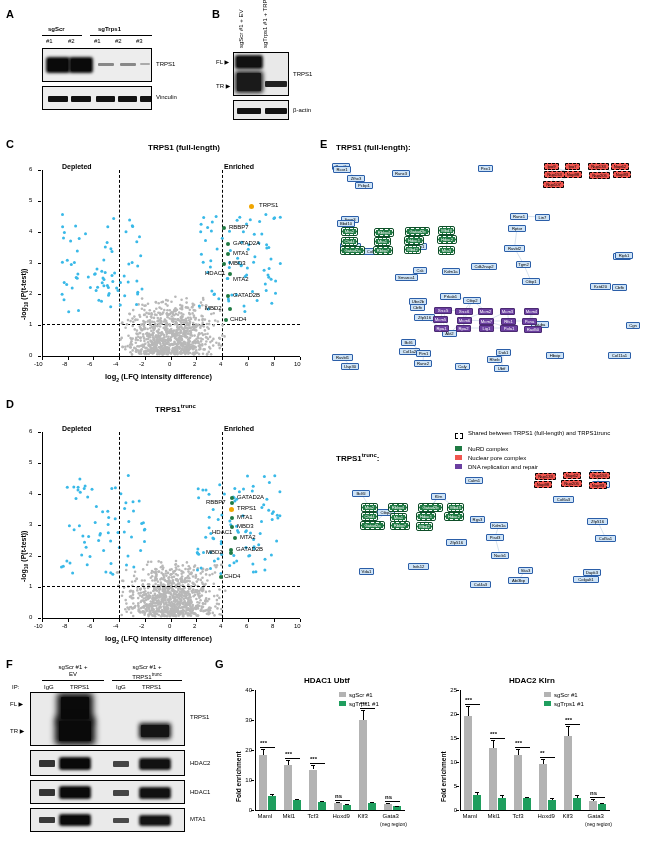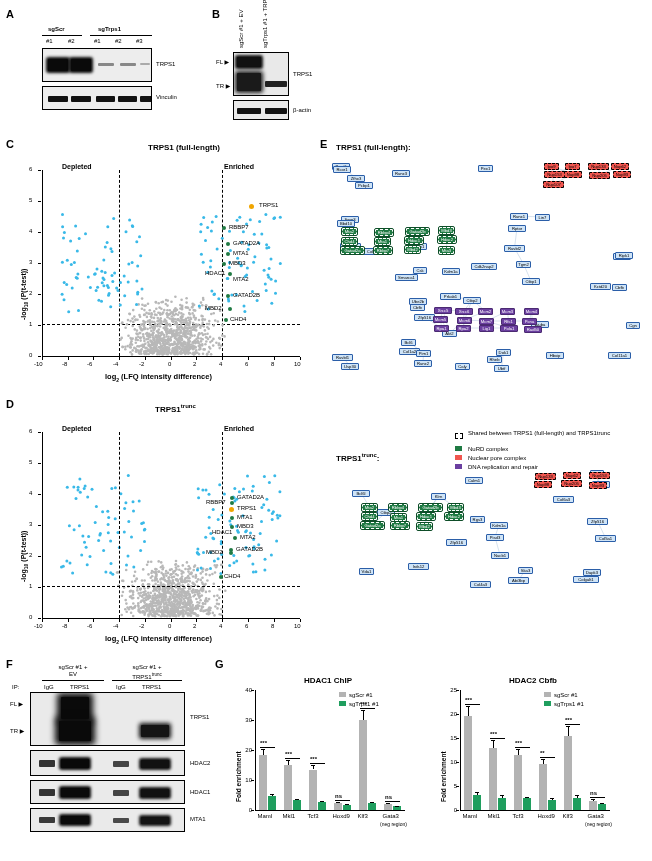--- a/index.html
+++ b/index.html
@@ -2609,21 +2609,21 @@
 <div class="blot" style="left:30px;top:808px;width:155px;height:24px;background:#eaeaea;">
   <div class="band" style="left:8px;top:8px;width:16px;height:6px;background:#3a3a3a;"></div>
   <div class="band" style="left:30px;top:7px;width:28px;height:8px;background:#0a0a0a;box-shadow:0 0 3px 2px #0a0a0a;"></div>
   <div class="band" style="left:82px;top:9px;width:16px;height:5px;background:#4a4a4a;"></div>
   <div class="band" style="left:110px;top:8px;width:28px;height:7px;background:#141414;box-shadow:0 0 3px 2px #141414;"></div>
 </div>
 <div class="lbl" style="left:190px;top:816px;">MTA1</div>
 
 <div class="panel-letter" style="left:215px;top:658px;">G</div>
 <div id="chart0" style="position: absolute; left: 0px; top: 0px; width: 652px; height: 861px;">
-    <div class="lbl b" style="left:304px;top:676px;font-size:8px;">HDAC1 ChIP</div>
+    <div class="lbl b" style="left:304px;top:676px;font-size:8px;">HDAC1 Ubtf</div>
     <div class="axisline" style="left:255px;top:690px;width:1px;height:120px;"></div>
     <div class="axisline" style="left:255px;top:810px;width:150px;height:1px;"></div>
     <div class="tickh" style="left:251px;top:810px;"></div>
     <div class="lbl" style="left:241px;top:807px;width:11px;text-align:right;">0</div>
     <div class="tickh" style="left:251px;top:780px;"></div>
     <div class="lbl" style="left:241px;top:777px;width:11px;text-align:right;">10</div>
     <div class="tickh" style="left:251px;top:750px;"></div>
     <div class="lbl" style="left:241px;top:747px;width:11px;text-align:right;">20</div>
     <div class="tickh" style="left:251px;top:720px;"></div>
     <div class="lbl" style="left:241px;top:717px;width:11px;text-align:right;">30</div>
@@ -2684,21 +2684,21 @@
     <div class="lbl b" style="left:385px;top:793.8px;font-size:6px;">ns</div>
     <div class="box" style="left:384.5px;top:800.8px;width:15px;height:1px;background:#000;"></div>
     <div class="lbl" style="left:382.5px;top:813px;font-size:6px;">Gata3</div>
     <div class="lbl" style="left:380px;top:821px;font-size:5px;">(neg region)</div>
     <div class="legbox" style="left:339px;top:692px;background:#b3b3b3;"></div>
     <div class="lbl" style="left:349px;top:692px;">sgScr #1</div>
     <div class="legbox" style="left:339px;top:701px;background:#1f9e5e;"></div>
     <div class="lbl" style="left:349px;top:701px;">sgTrps1 #1</div>
   </div>
 <div id="chart1" style="position: absolute; left: 0px; top: 0px; width: 652px; height: 861px;">
-    <div class="lbl b" style="left:509px;top:676px;font-size:8px;">HDAC2 Cbfb</div>
+    <div class="lbl b" style="left:509px;top:676px;font-size:8px;">HDAC2 Klrn</div>
     <div class="axisline" style="left:460px;top:690px;width:1px;height:120px;"></div>
     <div class="axisline" style="left:460px;top:810px;width:150px;height:1px;"></div>
     <div class="tickh" style="left:456px;top:810px;"></div>
     <div class="lbl" style="left:446px;top:807px;width:11px;text-align:right;">0</div>
     <div class="tickh" style="left:456px;top:786px;"></div>
     <div class="lbl" style="left:446px;top:783px;width:11px;text-align:right;">5</div>
     <div class="tickh" style="left:456px;top:762px;"></div>
     <div class="lbl" style="left:446px;top:759px;width:11px;text-align:right;">10</div>
     <div class="tickh" style="left:456px;top:738px;"></div>
     <div class="lbl" style="left:446px;top:735px;width:11px;text-align:right;">15</div>

